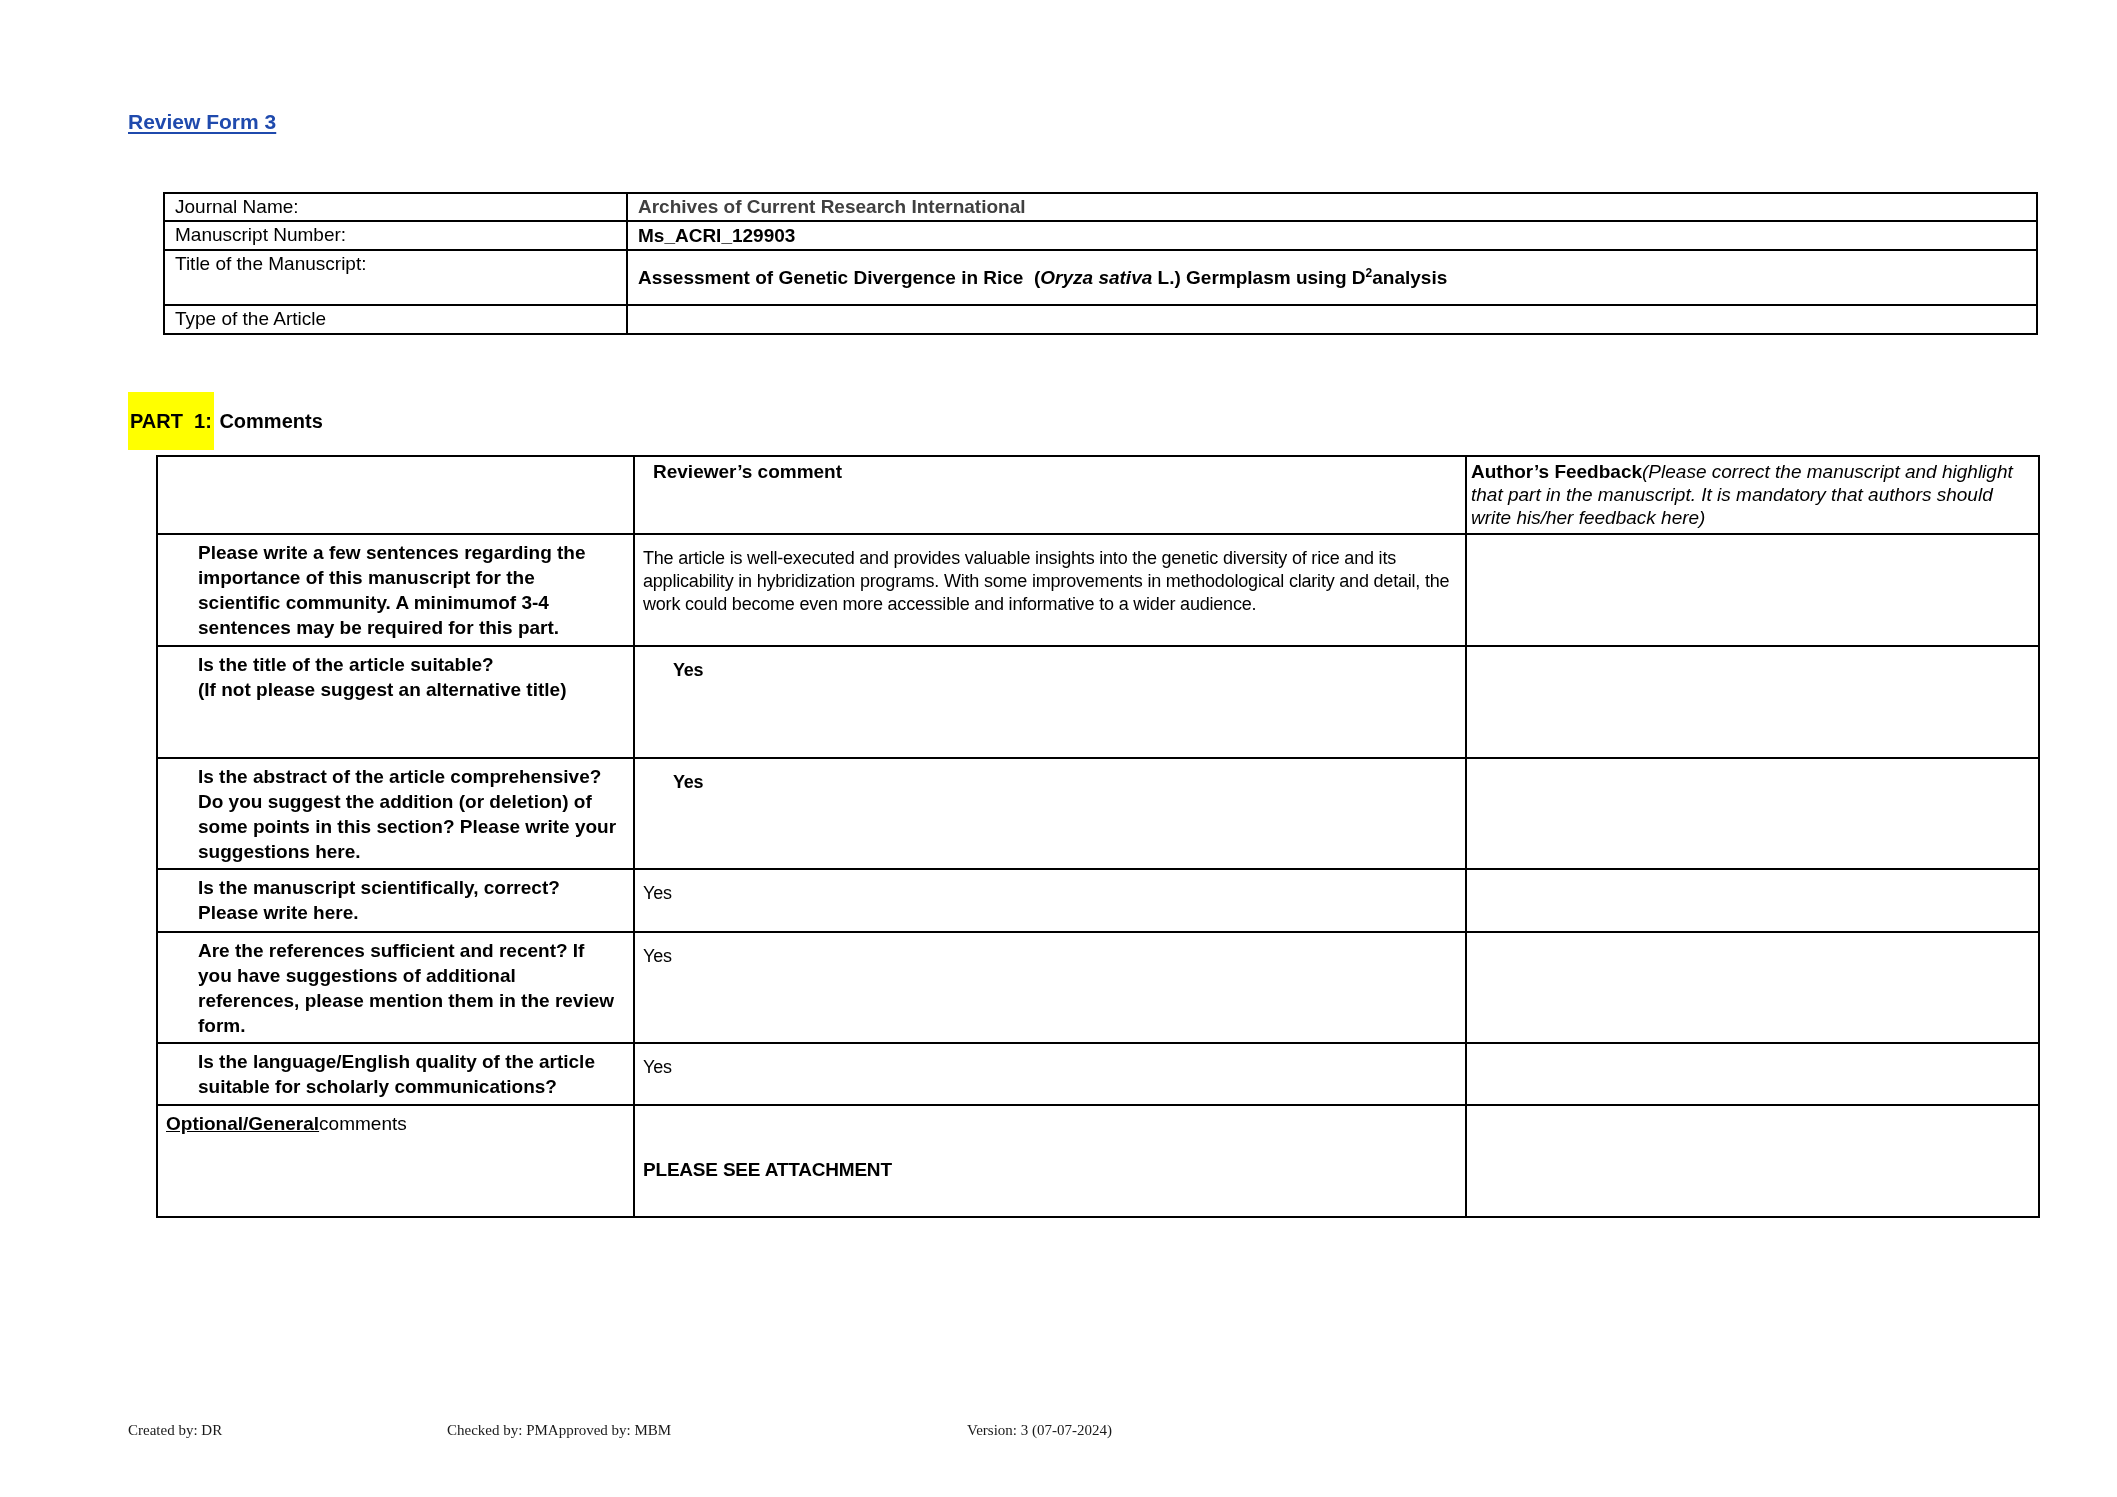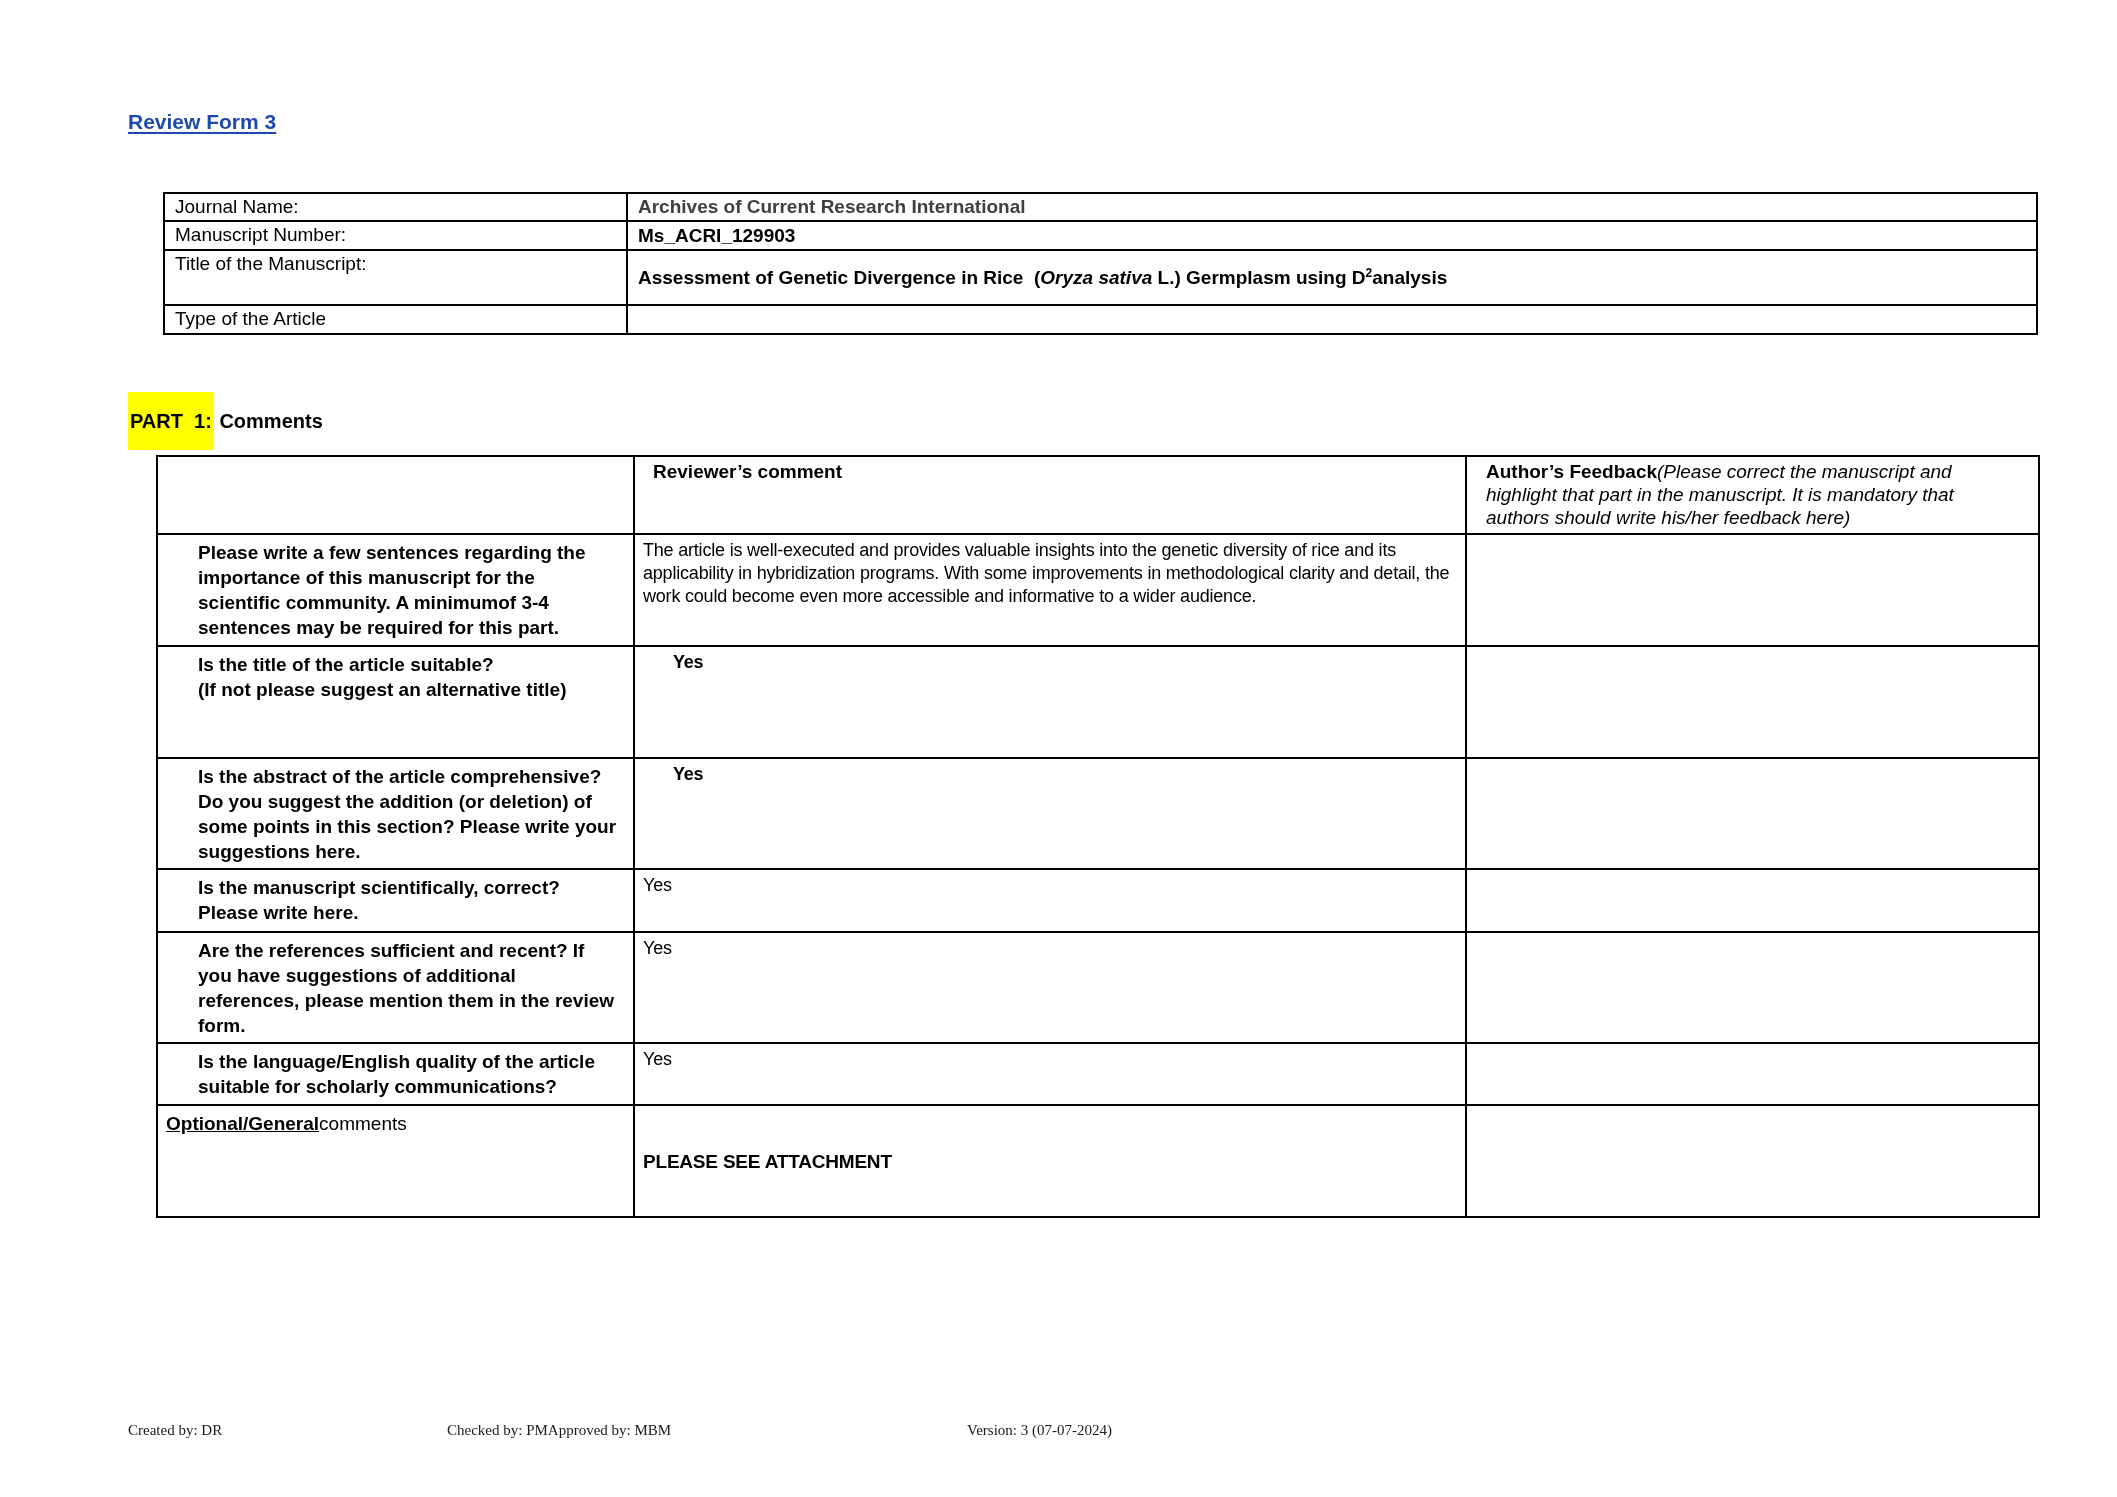--- a/index.html
+++ b/index.html
@@ -71,29 +71,29 @@
     font-size: 19px;
     white-space: pre-wrap;
   }
   .review-table td.q {
     font-weight: bold;
     padding: 5px 12px 4px 40px;
     line-height: 1.32;
   }
   .review-table td.q.no-indent { padding-left: 8px; }
   .review-table td.c {
-    padding: 4px 10px 4px 8px;
+    padding: 12px 10px 4px 8px;
     font-size: 18px;
     line-height: 1.3;
     letter-spacing: -0.2px;
   }
   .review-table td.c.yes-bold { font-weight: bold; padding-left: 38px; }
   .review-table td.f { padding: 4px 8px; }
   .hdr-reviewer { font-weight: bold; font-size: 19px; padding: 4px 18px; }
-  .hdr-feedback { padding: 3px 19px; font-size: 18px; line-height: 1.22; }
+  .hdr-feedback { padding: 3px 4px; font-size: 18px; line-height: 1.22; }
   .hdr-feedback .b { font-weight: bold; }
   .hdr-feedback .i { font-style: italic; }
   .opt-emph { font-weight: bold; text-decoration: underline; }
   .attachment-note { margin-top: 40px; font-weight: bold; font-size: 19px; }
 
   
   .footer-item {
     position: absolute;
     top: 1422px;
     font-family: "Liberation Serif", serif;

